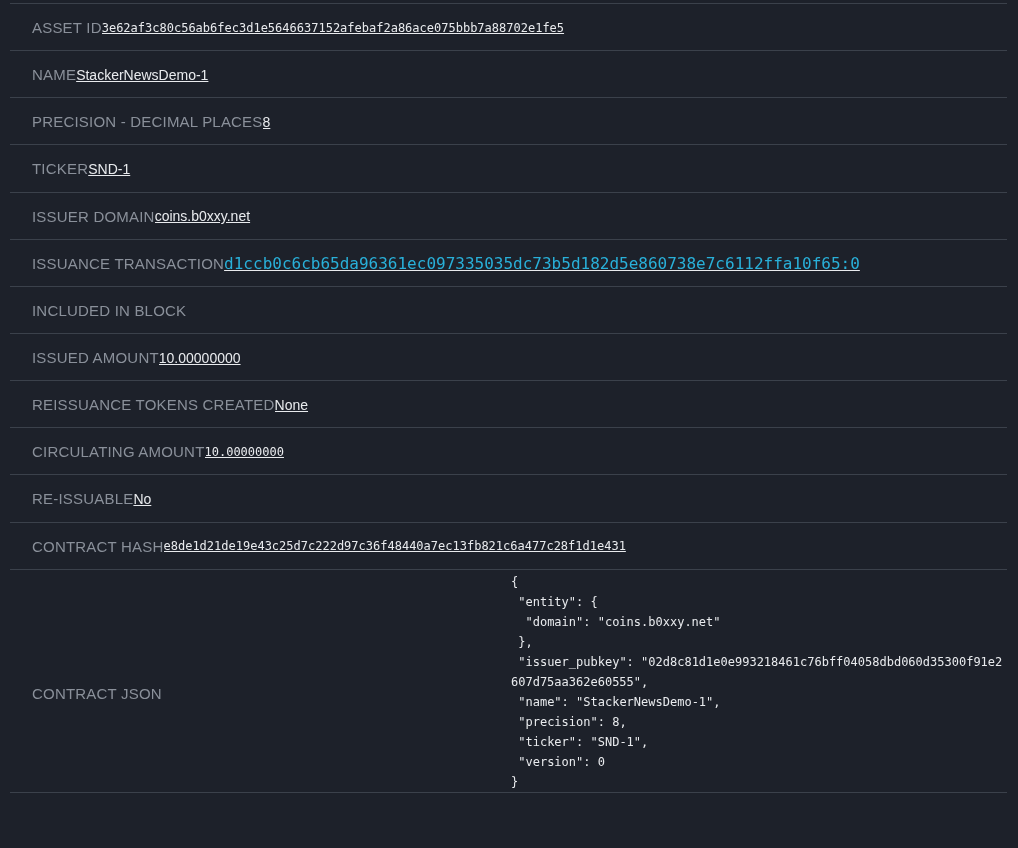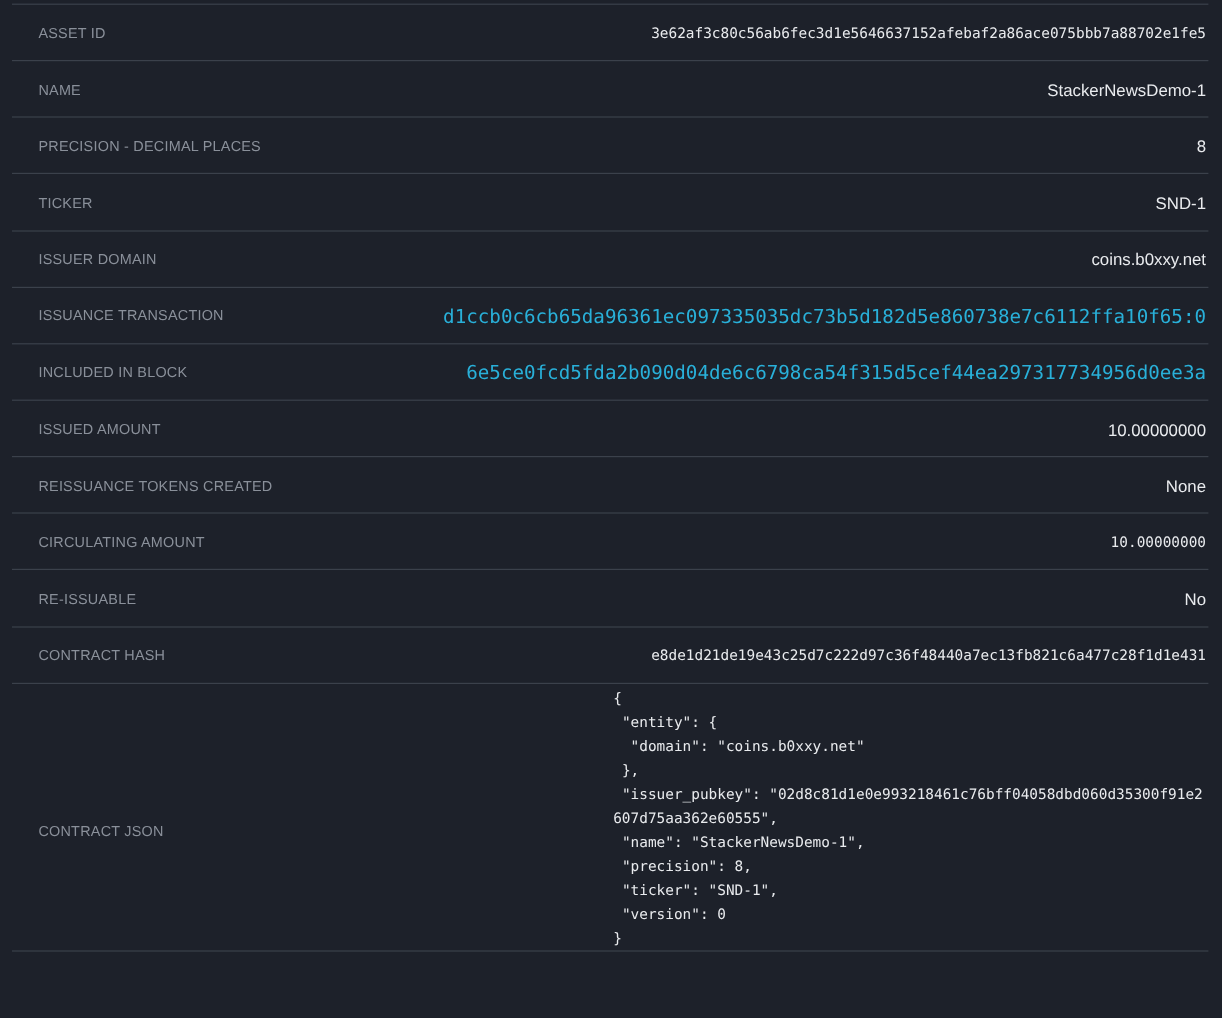--- a/index.html
+++ b/index.html
@@ -23,32 +23,33 @@
     height:47.15px;
     display:flex;align-items:center;justify-content:space-between;
     padding:0 13px 0 32px;
   }
   .top-strip::after,.row::after{
     content:"";position:absolute;left:10px;right:11px;bottom:0;
     border-bottom:1px solid var(--divider);
   }
   .label{
     color:var(--label);
-    font-size:12px;letter-spacing:0.2px;
+    font-size:15px;letter-spacing:0.2px;
     text-transform:uppercase;
     white-space:nowrap;
     flex:0 0 auto;
   }
   .value{
     color:var(--value);
     font-size:14px;
-    text-align:right;
+    text-align:left;
     flex:1 1 auto;
     white-space:nowrap;
     overflow:hidden;
+    text-decoration:underline;
   }
   .value.mono{
     font-family:"DejaVu Sans Mono",monospace;
     font-size:12px;
   }
   .value .link, a.link{
     font-family:"DejaVu Sans Mono",monospace;
     font-size:16px;
     color:var(--link);
     text-decoration:none;
@@ -106,21 +107,20 @@
       <div class="value sans">coins.b0xxy.net</div>
     </div>
 
     <div class="row">
       <div class="label">ISSUANCE TRANSACTION</div>
       <div class="value mono"><a href="#" class="link">d1ccb0c6cb65da96361ec097335035dc73b5d182d5e860738e7c6112ffa10f65:0</a></div>
     </div>
 
     <div class="row">
       <div class="label">INCLUDED IN BLOCK</div>
-      <div class="value mono"><a href="#" class="link">6e5ce0fcd5fda2b090d04de6c6798ca54f315d5cef44ea297317734956d0ee3a</a></div>
     </div>
 
 
     <div class="row">
       <div class="label">ISSUED AMOUNT</div>
       <div class="value sans">10.00000000</div>
     </div>
 
     <div class="row">
       <div class="label">REISSUANCE TOKENS CREATED</div>

